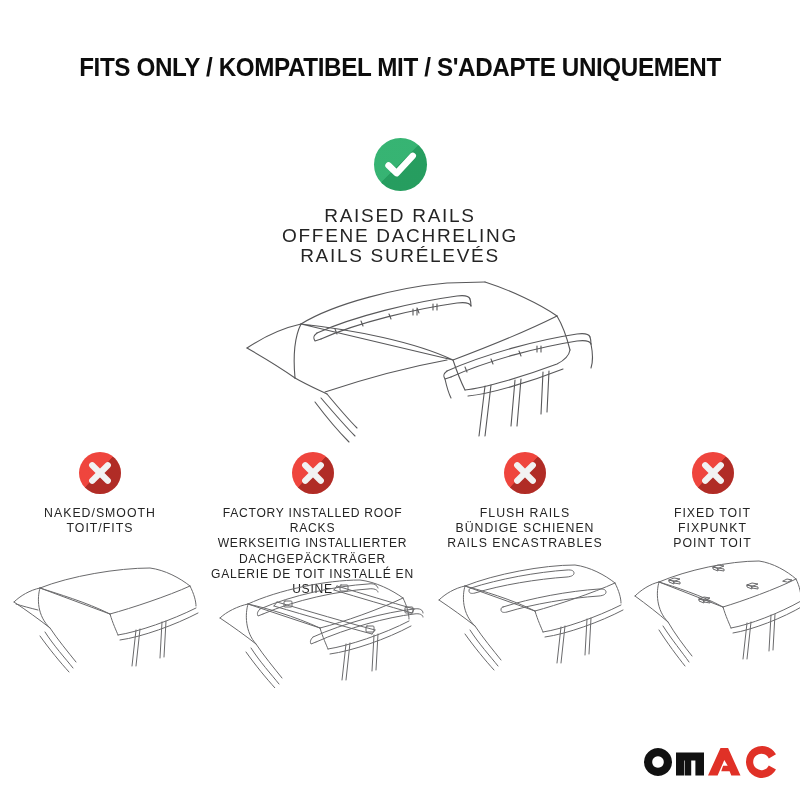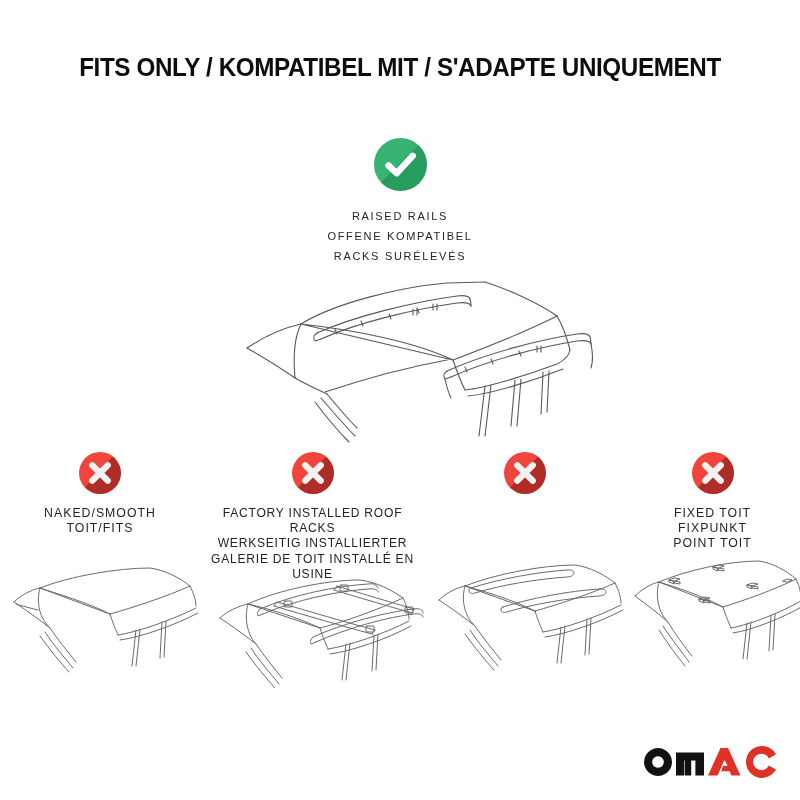--- a/index.html
+++ b/index.html
@@ -57,21 +57,21 @@
   .badge-check svg, .badge-x svg {
     position: absolute;
     inset: 0;
     width: 100%;
     height: 100%;
   }
 
   .hero-lines {
     margin-top: 15px;
     color: #242424;
-    font-size: 11px;
+    font-size: 19px;
     line-height: 20px;
     letter-spacing: 1.7px;
     font-weight: 400;
   }
 
   
   .hero-art {
     position: absolute;
     top: 276px;
     left: 185px;
@@ -154,22 +154,22 @@
 
   <div class="badge-check">
     <div class="shade"></div>
     <svg viewBox="0 0 53 53">
       <path d="M14.5 27.4 L22.6 35.2 L38.8 17.8" fill="none" stroke="#ffffff" stroke-width="6.4" stroke-linecap="round" stroke-linejoin="round"></path>
     </svg>
   </div>
 
   <div class="hero-lines">
     <div>RAISED RAILS</div>
-    <div>OFFENE KOMPATIBEL</div>
-    <div>RACKS SURÉLEVÉS</div>
+    <div>OFFENE DACHRELING</div>
+    <div>RAILS SURÉLEVÉS</div>
   </div>
 </div>
 
 <div class="hero-art">
   <svg class="line-art" viewBox="0 0 440 176">
     <g fill="none" stroke="#58585a" stroke-width="1.1" stroke-linecap="round" stroke-linejoin="round">
 
       <path d="M116 48 C150 27 215 11 262 7 L300 6"></path>
       <path d="M300 6 C325 14 355 28 372 40"></path>
       <path d="M372 40 C342 55 300 72 268 84"></path>
@@ -272,20 +272,21 @@
   <div class="cell c1">
     <div class="badge-x">
       <div class="shade"></div>
       <svg viewBox="0 0 42 42">
         <path d="M13.2 13.2 L28.8 28.8 M28.8 13.2 L13.2 28.8" fill="none" stroke="#f2f2f2" stroke-width="6.2" stroke-linecap="round"></path>
       </svg>
     </div>
     <div class="cell-lines">
       <div>FACTORY INSTALLED ROOF RACKS</div>
       <div>WERKSEITIG INSTALLIERTER</div>
+      <div>DACHGEPÄCKTRÄGER</div>
       <div>GALERIE DE TOIT INSTALLÉ EN USINE</div>
     </div>
     <div class="cell-art">
       <svg class="line-art" viewBox="0 0 225 124" preserveAspectRatio="xMidYMid meet">
         <g fill="none" stroke="#6a6a6c" stroke-width="1" stroke-linecap="round" stroke-linejoin="round">
 
           <path d="M48 40 C78 26 126 16 160 16 C176 18 192 26 203 34"></path>
           <path d="M203 34 C180 45 144 58 120 64"></path>
           <path d="M120 64 C94 52 66 44 48 40 Z"></path>
           <path d="M48 40 C38 42 26 48 20 54"></path>
@@ -328,20 +329,25 @@
       </svg>
     </div>
   </div>
 
   <div class="cell c2">
     <div class="badge-x">
       <div class="shade"></div>
       <svg viewBox="0 0 42 42">
         <path d="M13.2 13.2 L28.8 28.8 M28.8 13.2 L13.2 28.8" fill="none" stroke="#f2f2f2" stroke-width="6.2" stroke-linecap="round"></path>
       </svg>
+    </div>
+    <div class="cell-lines">
+      <div>FLUSH RAILS</div>
+      <div>BÜNDIGE SCHIENEN</div>
+      <div>RAILS ENCASTRABLES</div>
     </div>
     <div class="cell-art">
       <svg class="line-art" viewBox="0 0 200 120" preserveAspectRatio="xMidYMid meet">
         <g fill="none" stroke="#6a6a6c" stroke-width="1" stroke-linecap="round" stroke-linejoin="round">
           <path d="M40 34 C70 22 118 13 150 13 C165 15 180 23 190 31"></path>
           <path d="M190 31 C168 41 132 53 110 59"></path>
           <path d="M110 59 C86 47 58 39 40 34 Z"></path>
           <path d="M40 34 C30 36 20 42 14 48"></path>
           <path d="M14 48 C26 56 40 66 50 74"></path>
           <path d="M40 34 C37 44 37 62 50 74"></path>

